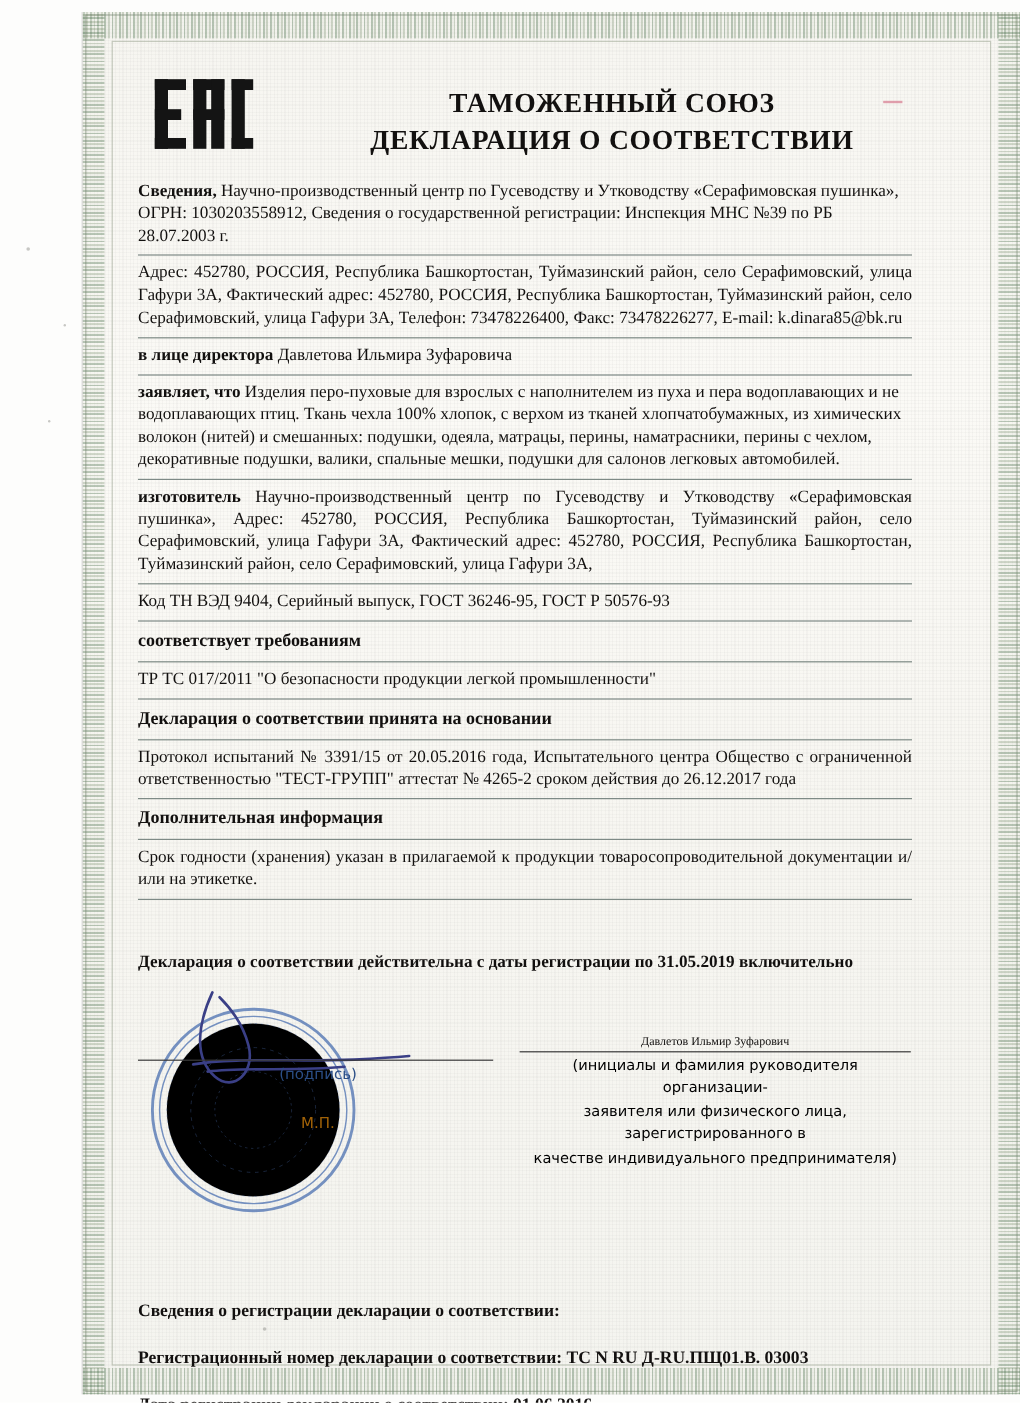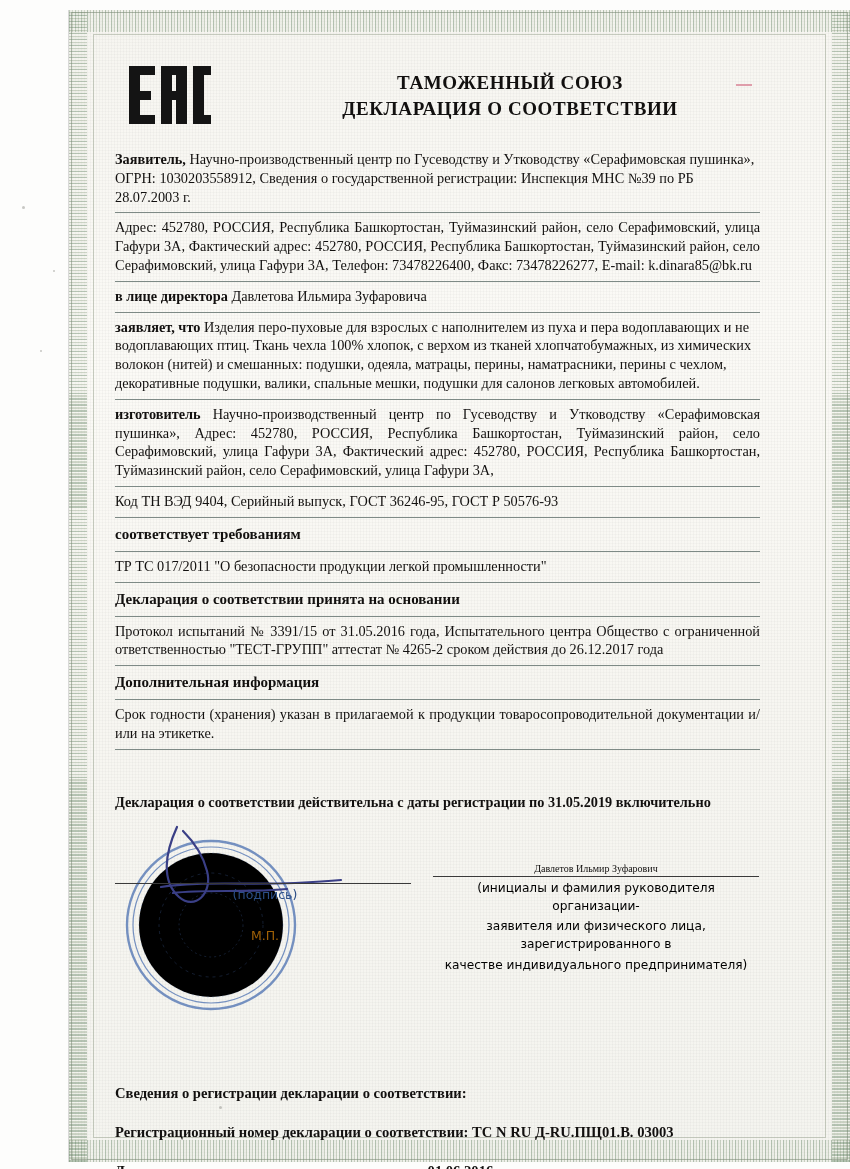--- a/index.html
+++ b/index.html
@@ -91,21 +91,21 @@
     left: 12px; top: 12px;
     width: 86px; height: 62px;
   }
   .title-block {
     position: absolute;
     left: 160px; top: 18px;
     width: 470px;
     text-align: center;
   }
   .doc-title {
-    font-size: 19px;
+    font-size: 23px;
     font-weight: bold;
     letter-spacing: 0.6px;
     line-height: 1.35;
     font-family: "Liberation Serif", serif;
   }
   .pink-dash {
     position: absolute;
     right: 8px; top: 32px;
     width: 16px; height: 2px;
     background: #d9889a;
@@ -263,21 +263,21 @@
         </svg>
       </div>
       <div class="title-block">
         <div class="doc-title">ТАМОЖЕННЫЙ СОЮЗ</div>
         <div class="doc-title">ДЕКЛАРАЦИЯ О СООТВЕТСТВИИ</div>
       </div>
       <div class="pink-dash"></div>
     </div>
 
     <div class="blk">
-      <p class="p"><b>Заявитель,</b><span> Научно-производственный центр по Гусеводству и Утководству «Серафимовская пушинка», ОГРН: 1030203558912, Сведения о государственной регистрации: Инспекция МНС №39 по РБ 28.07.2003 г.</span></p>
+      <p class="p"><b>Сведения,</b><span> Научно-производственный центр по Гусеводству и Утководству «Серафимовская пушинка», ОГРН: 1030203558912, Сведения о государственной регистрации: Инспекция МНС №39 по РБ 28.07.2003 г.</span></p>
     </div>
     <hr class="rule">
 
     <div class="blk">
       <p class="p just">Адрес: 452780, РОССИЯ, Республика Башкортостан, Туймазинский район, село Серафимовский, улица Гафури 3А, Фактический адрес: 452780, РОССИЯ, Республика Башкортостан, Туймазинский район, село Серафимовский, улица Гафури 3А, Телефон: 73478226400, Факс: 73478226277, E-mail: k.dinara85@bk.ru</p>
     </div>
     <hr class="rule">
 
     <div class="blk">
       <p class="p"><b>в лице директора</b><span> Давлетова Ильмира Зуфаровича</span></p>
@@ -308,21 +308,21 @@
       <p class="p">ТР ТС 017/2011 "О безопасности продукции легкой промышленности"</p>
     </div>
     <hr class="rule">
 
     <div class="blk">
       <p class="sec-head">Декларация о соответствии принята на основании</p>
     </div>
     <hr class="rule">
 
     <div class="blk">
-      <p class="p just">Протокол испытаний № 3391/15 от 31.05.2016 года, Испытательного центра Общество с ограниченной ответственностью "ТЕСТ-ГРУПП" аттестат № 4265-2 сроком действия до 26.12.2017 года</p>
+      <p class="p just">Протокол испытаний № 3391/15 от 20.05.2016 года, Испытательного центра Общество с ограниченной ответственностью "ТЕСТ-ГРУПП" аттестат № 4265-2 сроком действия до 26.12.2017 года</p>
     </div>
     <hr class="rule">
 
     <div class="blk">
       <p class="sec-head">Дополнительная информация</p>
     </div>
     <hr class="rule">
 
     <div class="blk">
       <p class="p just">Срок годности (хранения) указан в прилагаемой к продукции товаросопроводительной документации и/или на этикетке.</p>

